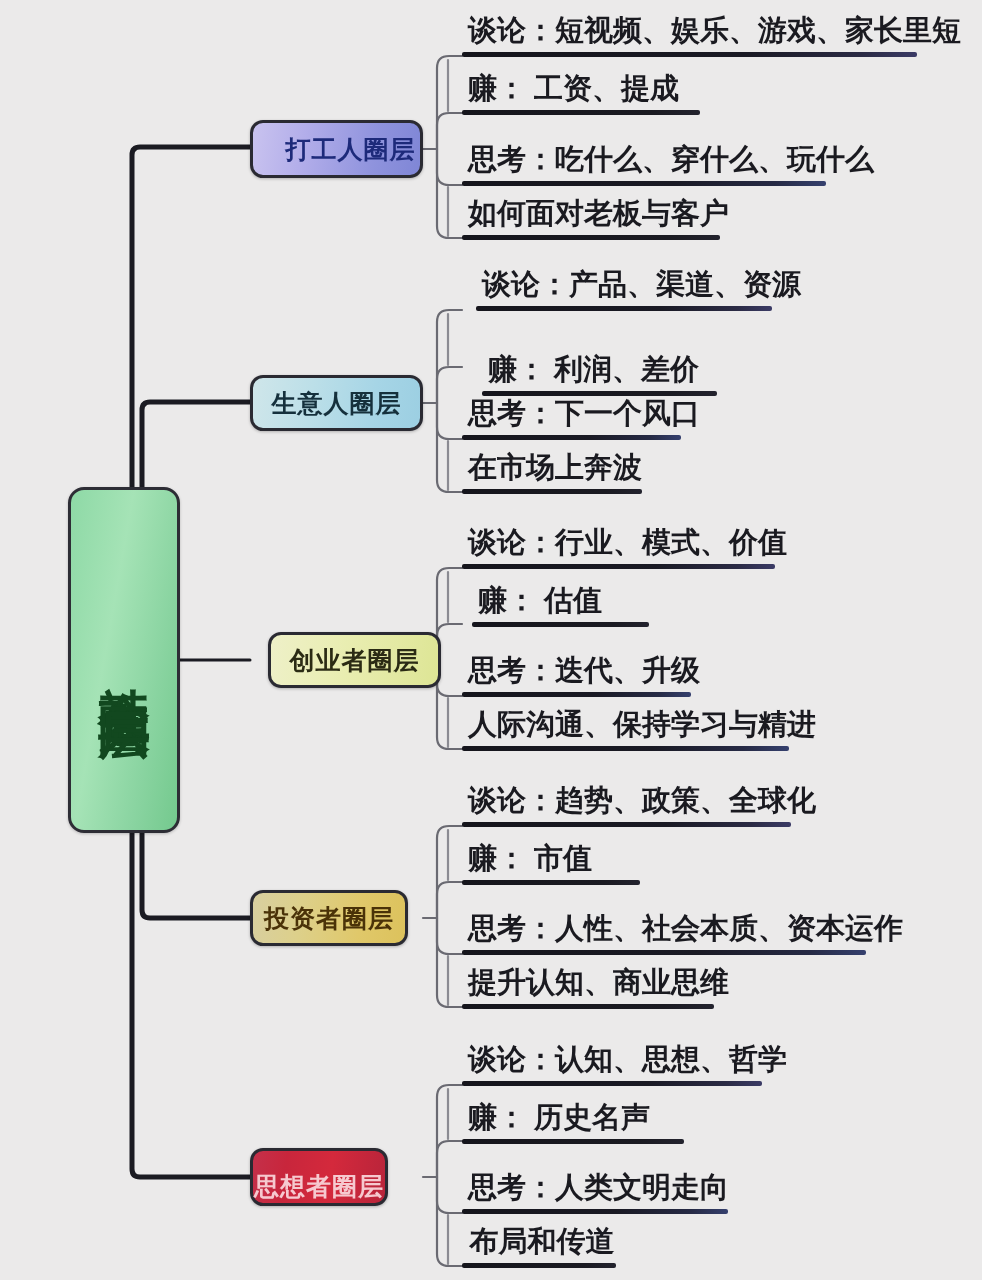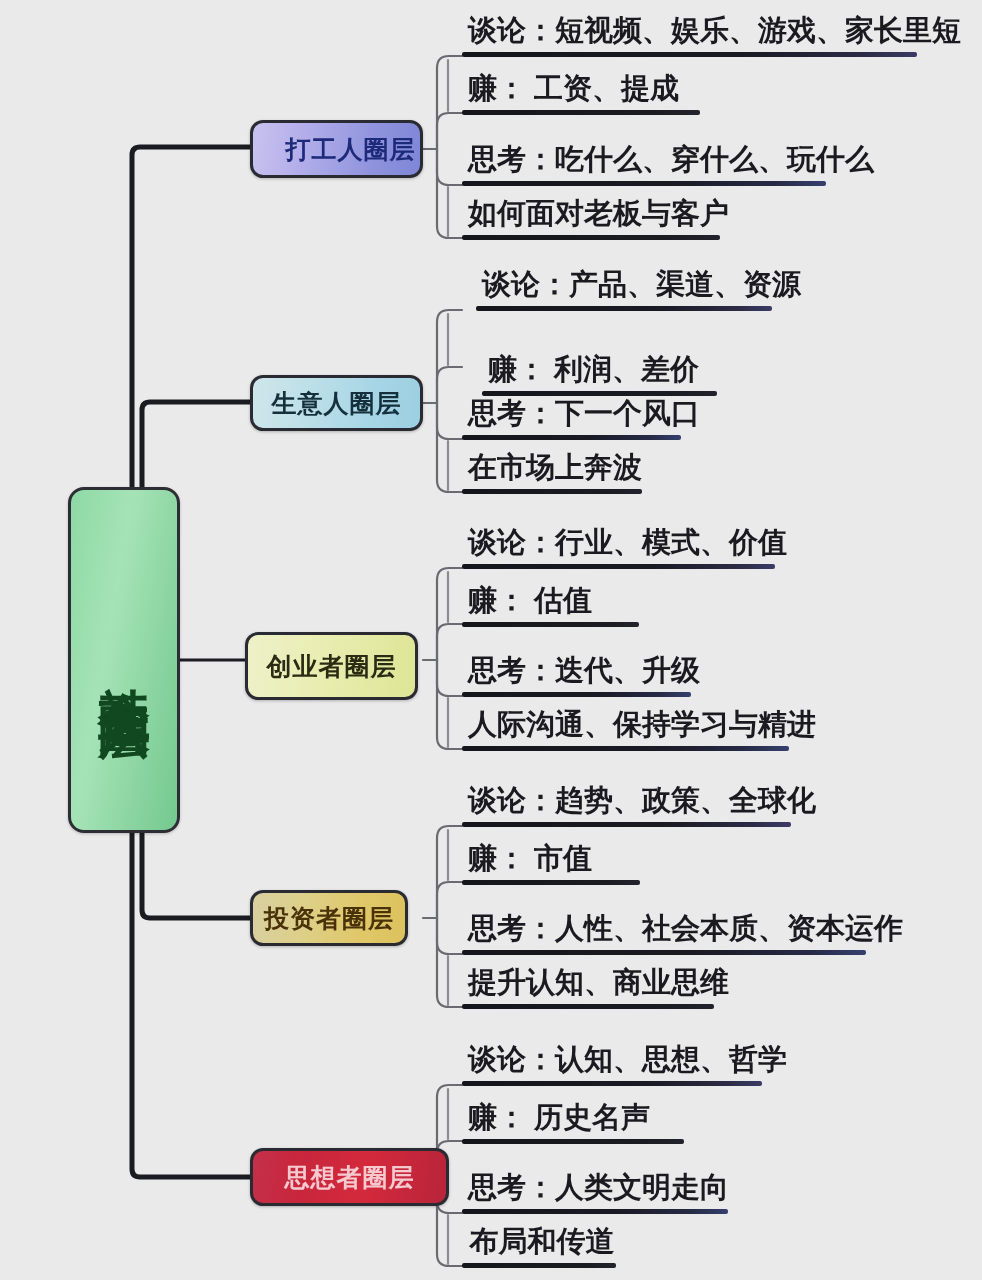--- a/index.html
+++ b/index.html
@@ -77,33 +77,34 @@
     background: linear-gradient(98deg, #c9c3ef 0%, #b3aeea 30%, #8f93dd 72%, #7f86d6 100%);
     color: #1d2a7a;
     padding-left: 28px;
   }
   .bn-business {
     left: 250px; top: 375px; width: 173px; height: 56px;
     background: linear-gradient(98deg, #cfe6ea 0%, #bcdfe8 35%, #a6d5e6 72%, #9ccfe2 100%);
     color: #15303c;
   }
   .bn-founder {
-    left: 245px; top: 632px; width: 173px; height: 68px;
+    left: 268px; top: 632px; width: 173px; height: 56px;
     background: linear-gradient(98deg, #eef0c8 0%, #eaeeb4 38%, #e3e9a2 75%, #dde595 100%);
     color: #2b2b14;
   }
   .bn-investor {
     left: 250px; top: 890px; width: 158px; height: 56px;
     background: linear-gradient(98deg, #d8cfa0 0%, #ddd08a 32%, #e0c86a 70%, #dcc25c 100%);
     color: #4a3208;
   }
   .bn-thinker {
-    left: 250px; top: 1148px; width: 199px; height: 58px;
+    left: 250px; top: 1148px; width: 138px; height: 58px;
     background: linear-gradient(98deg, #c4304a 0%, #c8263c 25%, #d4293c 58%, #b8243a 100%);
     color: #f6c9cf;
+    align-items: flex-end;
   }
 
   
   .leaf {
     position: absolute;
     box-sizing: border-box;
   }
   .leaf-text {
     font-size: 29px;
     font-weight: 700;
@@ -236,21 +237,21 @@
     <div class="leaf-rule tint-blue"></div>
   </div>
 
   <div class="branch-node bn-founder">
     <span class="bn-label">创业者圈层</span>
   </div>
   <div class="leaf" style="left:462px; top:528px; width:313px;">
     <div class="leaf-text">谈论：行业、模式、价值</div>
     <div class="leaf-rule"></div>
   </div>
-  <div class="leaf" style="left:462px; top:586px; width:177px;">
+  <div class="leaf" style="left:472px; top:586px; width:177px;">
     <div class="leaf-text">赚：   估值</div>
     <div class="leaf-rule tint-plain"></div>
   </div>
   <div class="leaf" style="left:462px; top:656px; width:229px;">
     <div class="leaf-text">思考：迭代、升级</div>
     <div class="leaf-rule tint-blue"></div>
   </div>
   <div class="leaf" style="left:462px; top:710px; width:327px;">
     <div class="leaf-text">人际沟通、保持学习与精进</div>
     <div class="leaf-rule tint-blue"></div>

